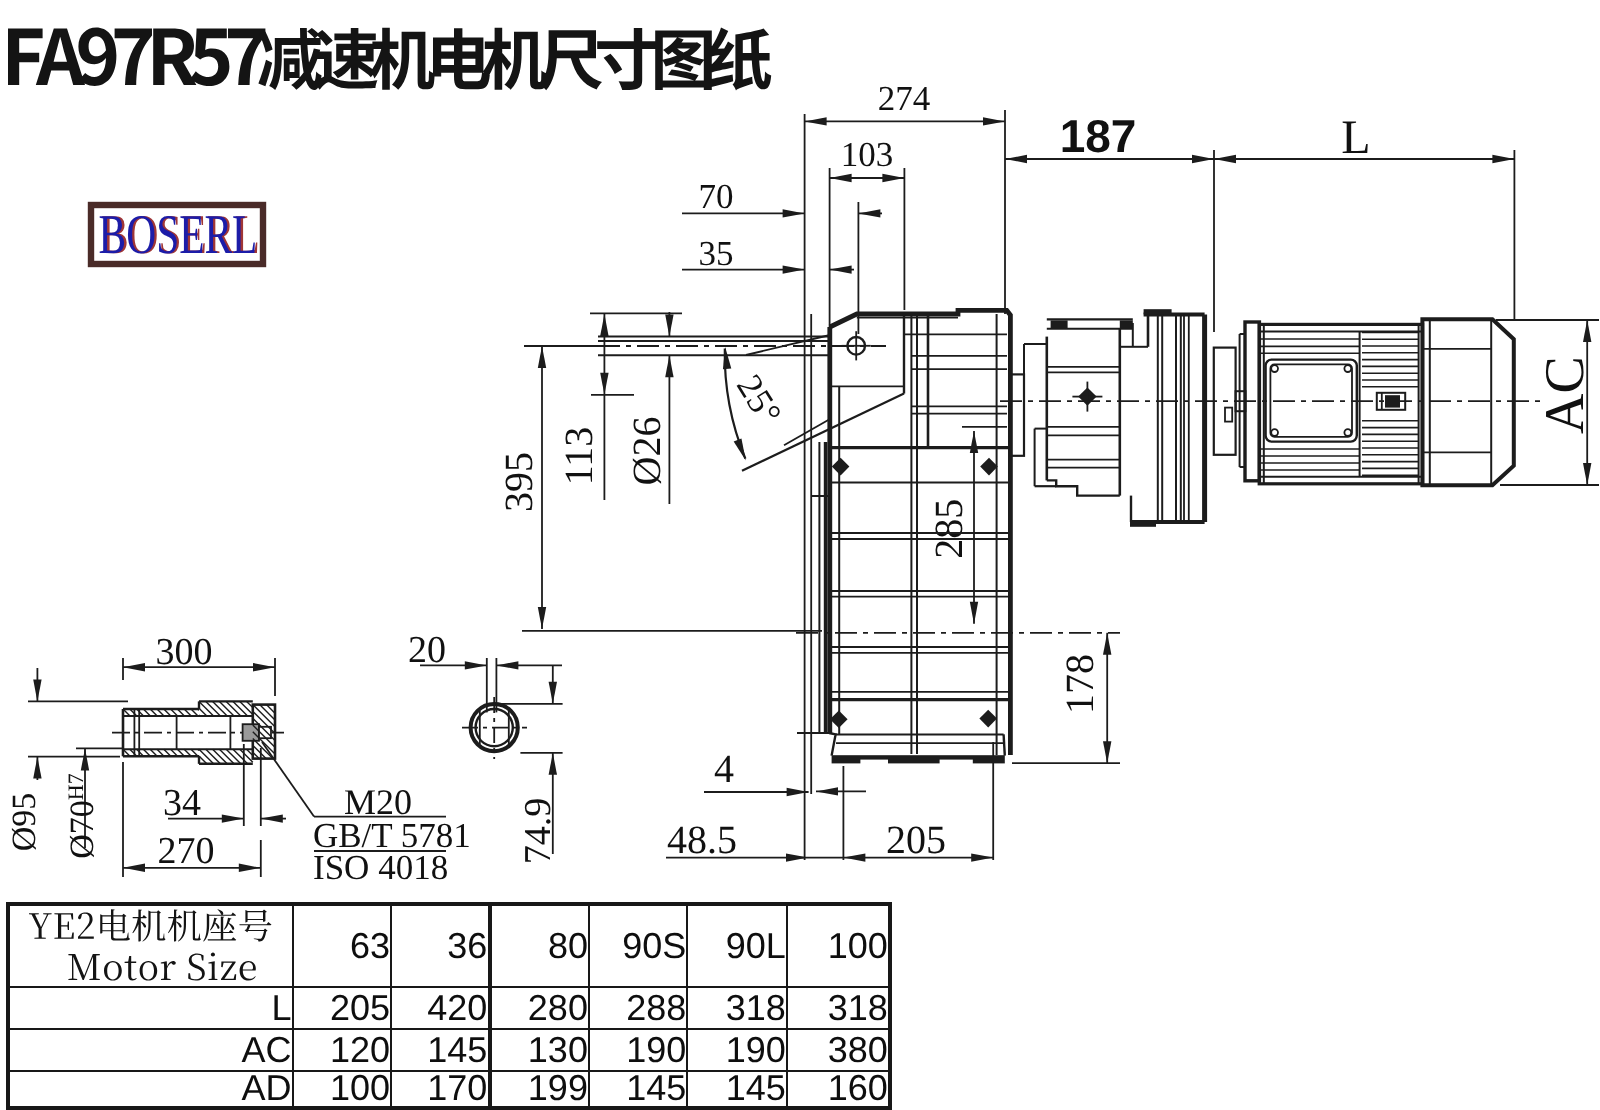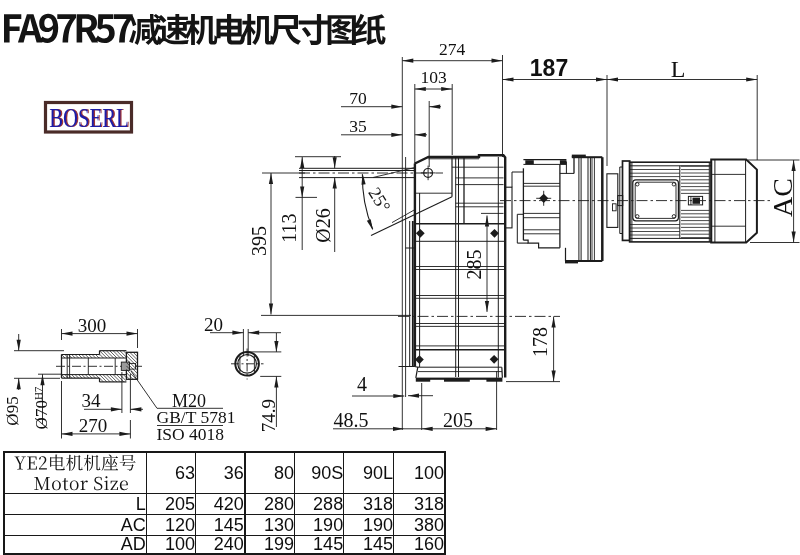--- a/index.html
+++ b/index.html
@@ -421,20 +421,20 @@
           <td>120</td>
           <td class="tk">145</td>
           <td>130</td>
           <td>190</td>
           <td>190</td>
           <td>380</td>
         </tr>
 <tr>
           <td>AD</td>
           <td>100</td>
-          <td class="tk">240</td>
+          <td class="tk">170</td>
           <td>199</td>
           <td>145</td>
           <td>145</td>
           <td>160</td>
         </tr>
 </tbody>
     </table>
 </div>
 </body></html>

